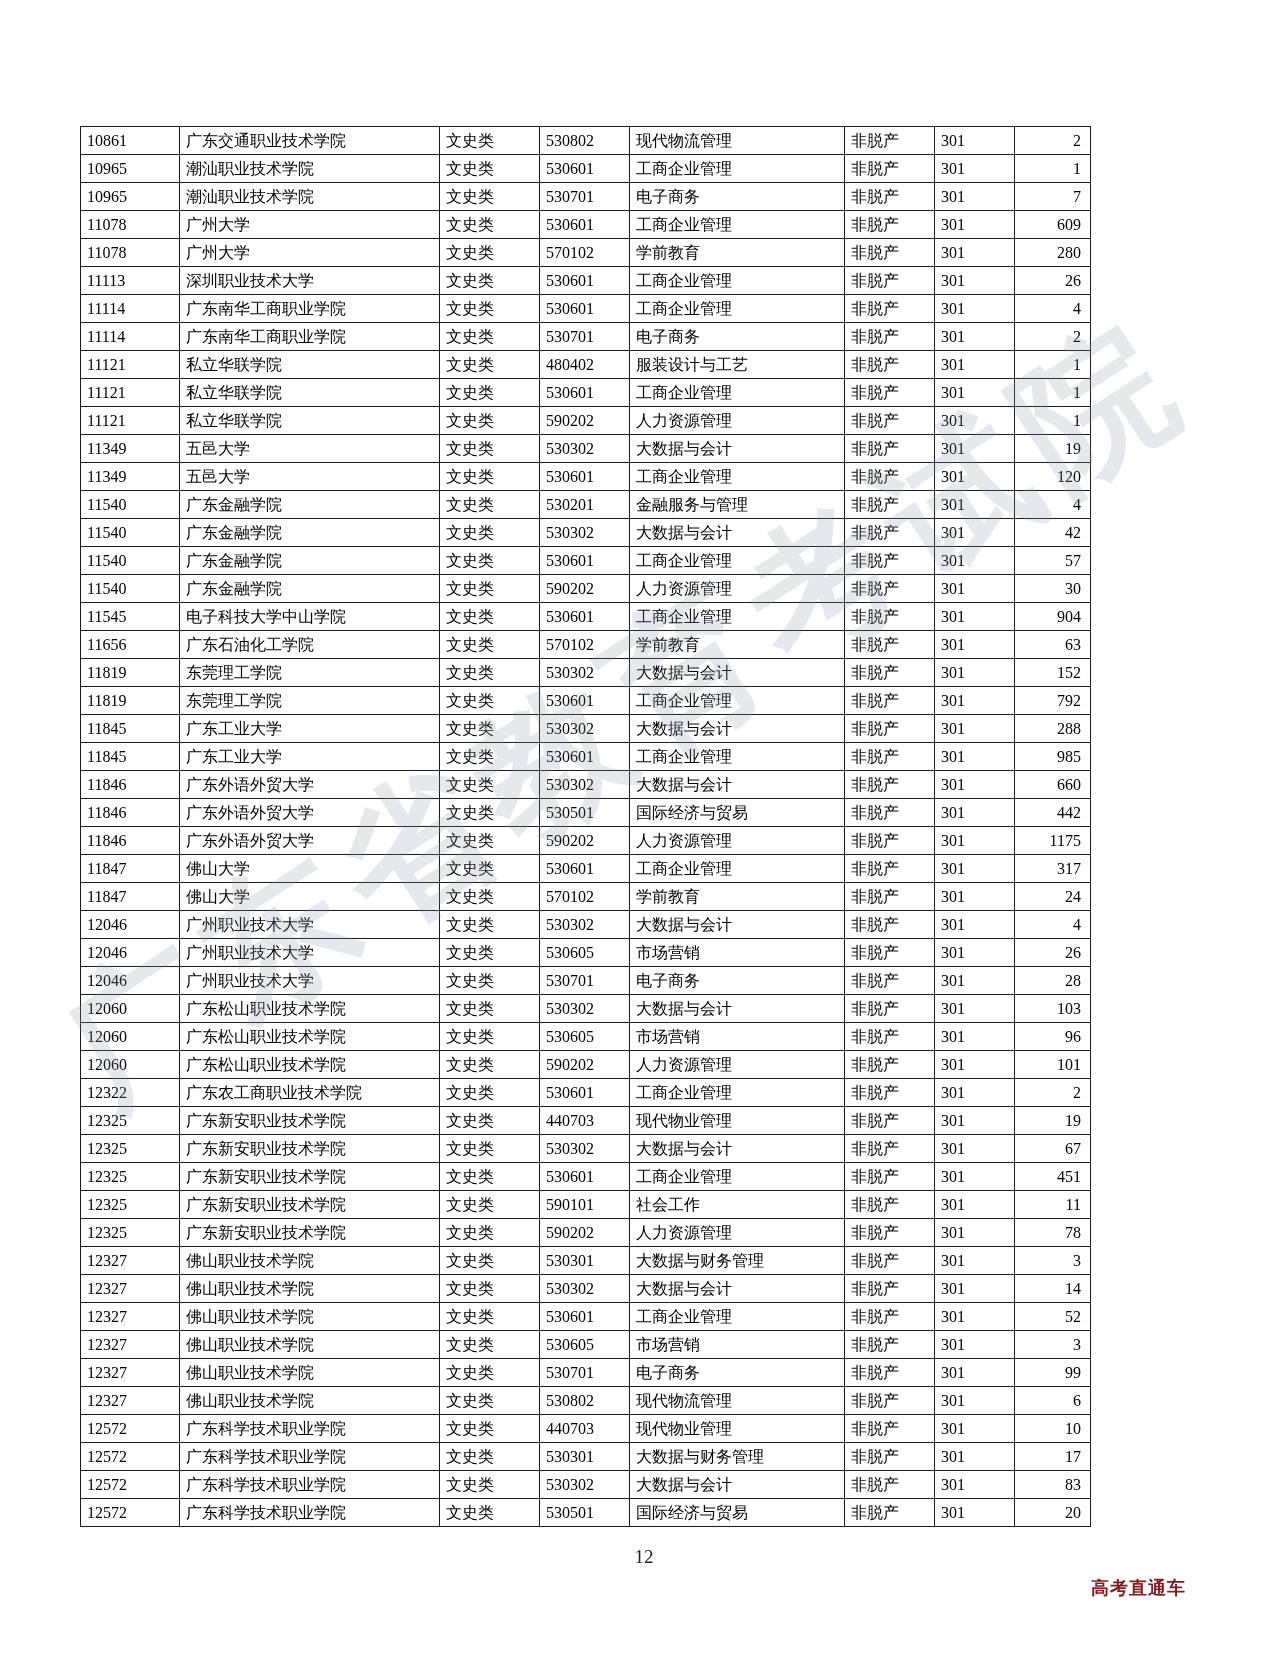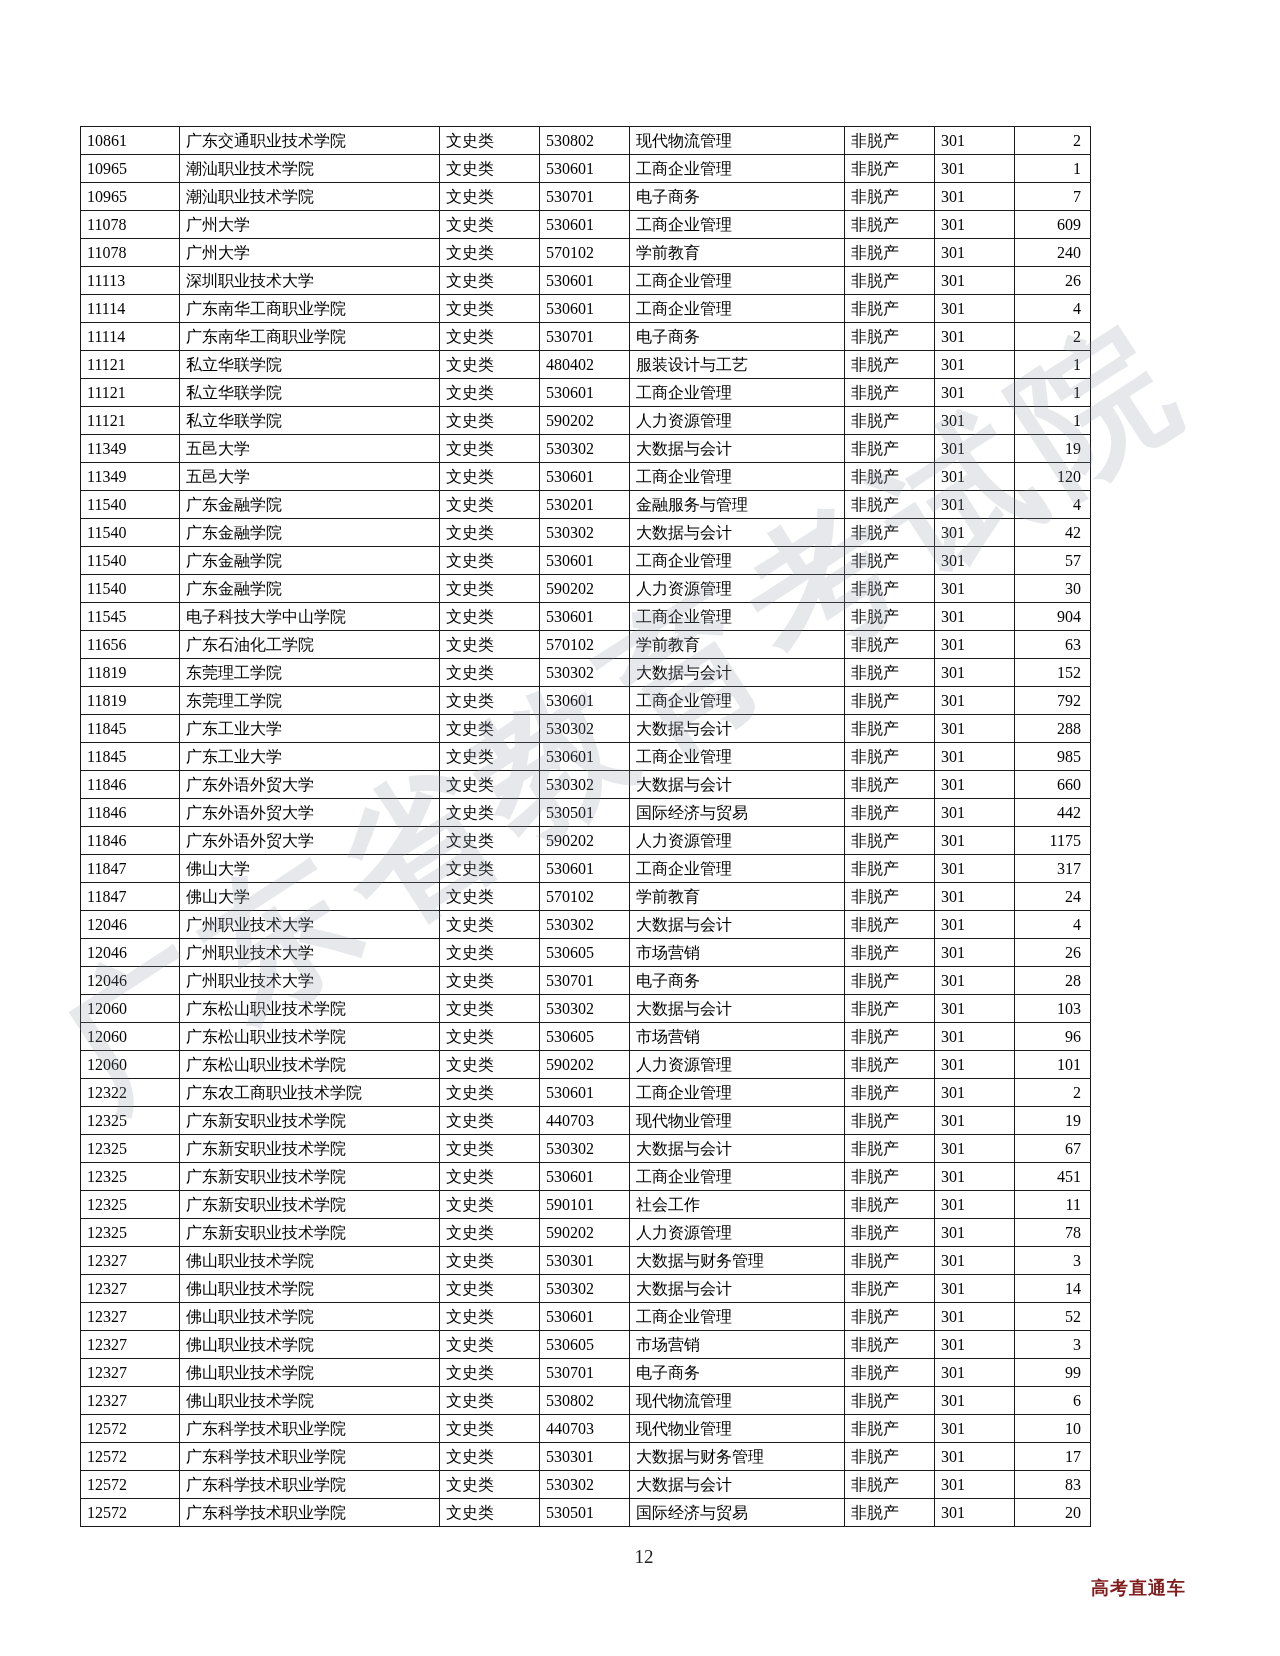--- a/index.html
+++ b/index.html
@@ -127,21 +127,21 @@
         <td class="num">609</td>
       </tr>
       <tr>
         <td>11078</td>
         <td>广州大学</td>
         <td>文史类</td>
         <td>570102</td>
         <td>学前教育</td>
         <td>非脱产</td>
         <td>301</td>
-        <td class="num">240</td>
+        <td class="num">280</td>
       </tr>
       <tr>
         <td>11113</td>
         <td>深圳职业技术大学</td>
         <td>文史类</td>
         <td>530601</td>
         <td>工商企业管理</td>
         <td>非脱产</td>
         <td>301</td>
         <td class="num">26</td>

